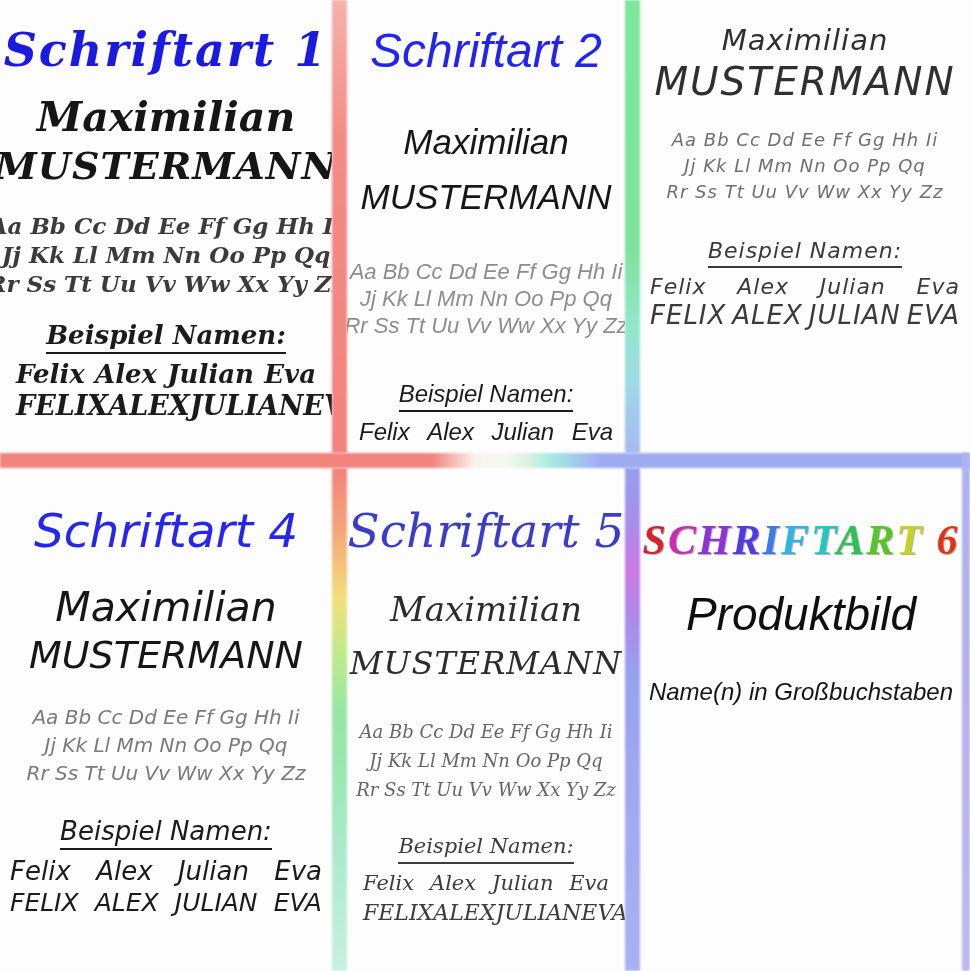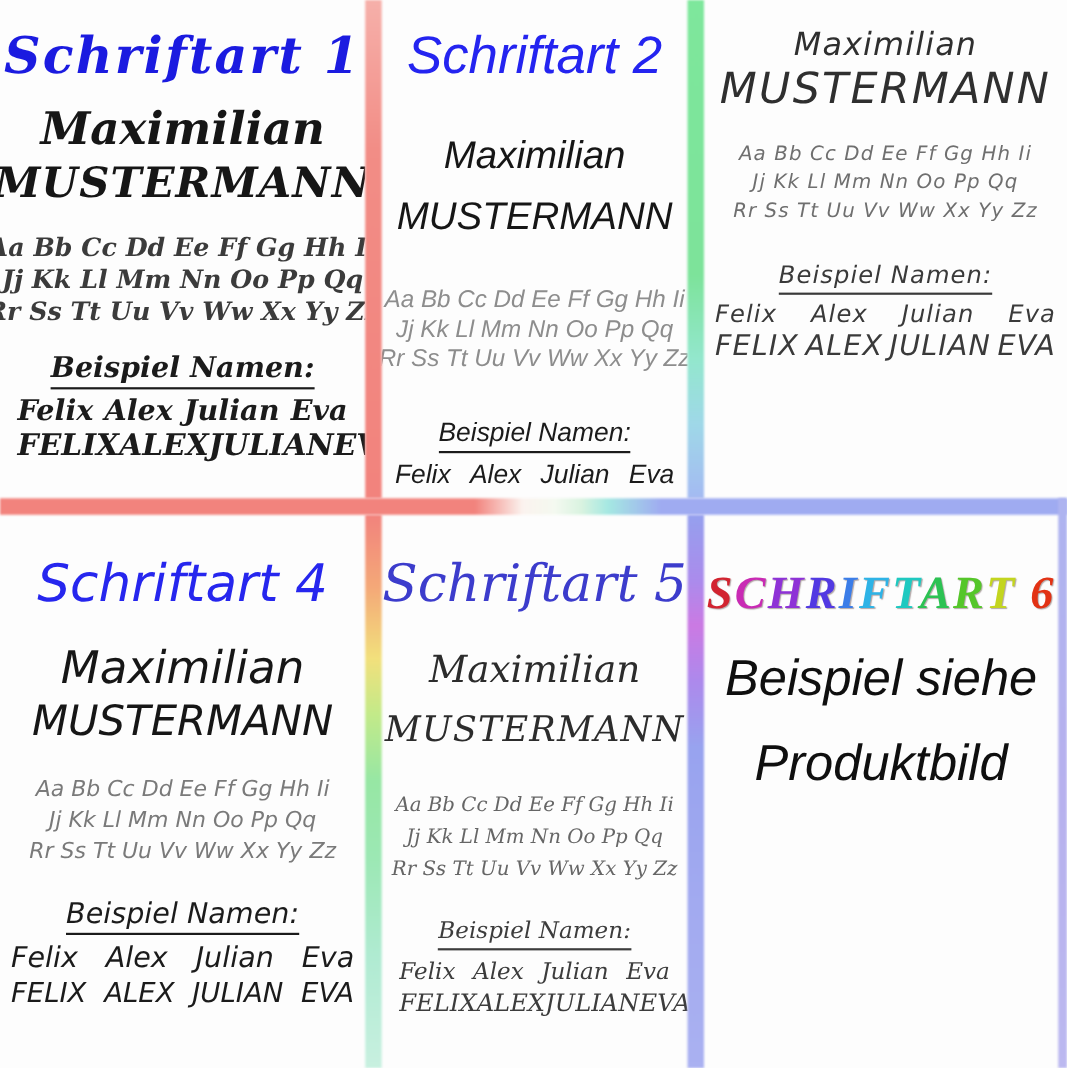--- a/index.html
+++ b/index.html
@@ -238,22 +238,22 @@
         <span>FELIX</span>
         <span>ALEX</span>
         <span>JULIAN</span>
         <span>EVA</span>
       </div>
     </div>
   </section>
 
   <section class="panel row-bottom p6 f-sans">
     <div class="title f-serif"><span style="color: rgb(210, 36, 48);">S</span><span style="color: rgb(201, 43, 180);">C</span><span style="color: rgb(142, 50, 214);">H</span><span style="color: rgb(82, 57, 226);">R</span><span style="color: rgb(59, 125, 232);">I</span><span style="color: rgb(46, 179, 230);">F</span><span style="color: rgb(31, 201, 192);">T</span><span style="color: rgb(44, 194, 83);">A</span><span style="color: rgb(85, 198, 42);">R</span><span style="color: rgb(195, 213, 31);">T</span><span> </span><span style="color: rgb(226, 50, 20);">6</span></div>
-    <div class="heading first">Beispiel siehe</div>
     <div class="heading">Produktbild</div>
+    <div class="note first">Name(n) in Großbuchstaben</div>
   </section>
 
   <div class="divider vd-top-1"></div>
   <div class="divider vd-top-2"></div>
   <div class="divider hd"></div>
   <div class="divider vd-bot-1"></div>
   <div class="divider vd-bot-2"></div>
   <div class="divider rstrip"></div>
 
 </div>

